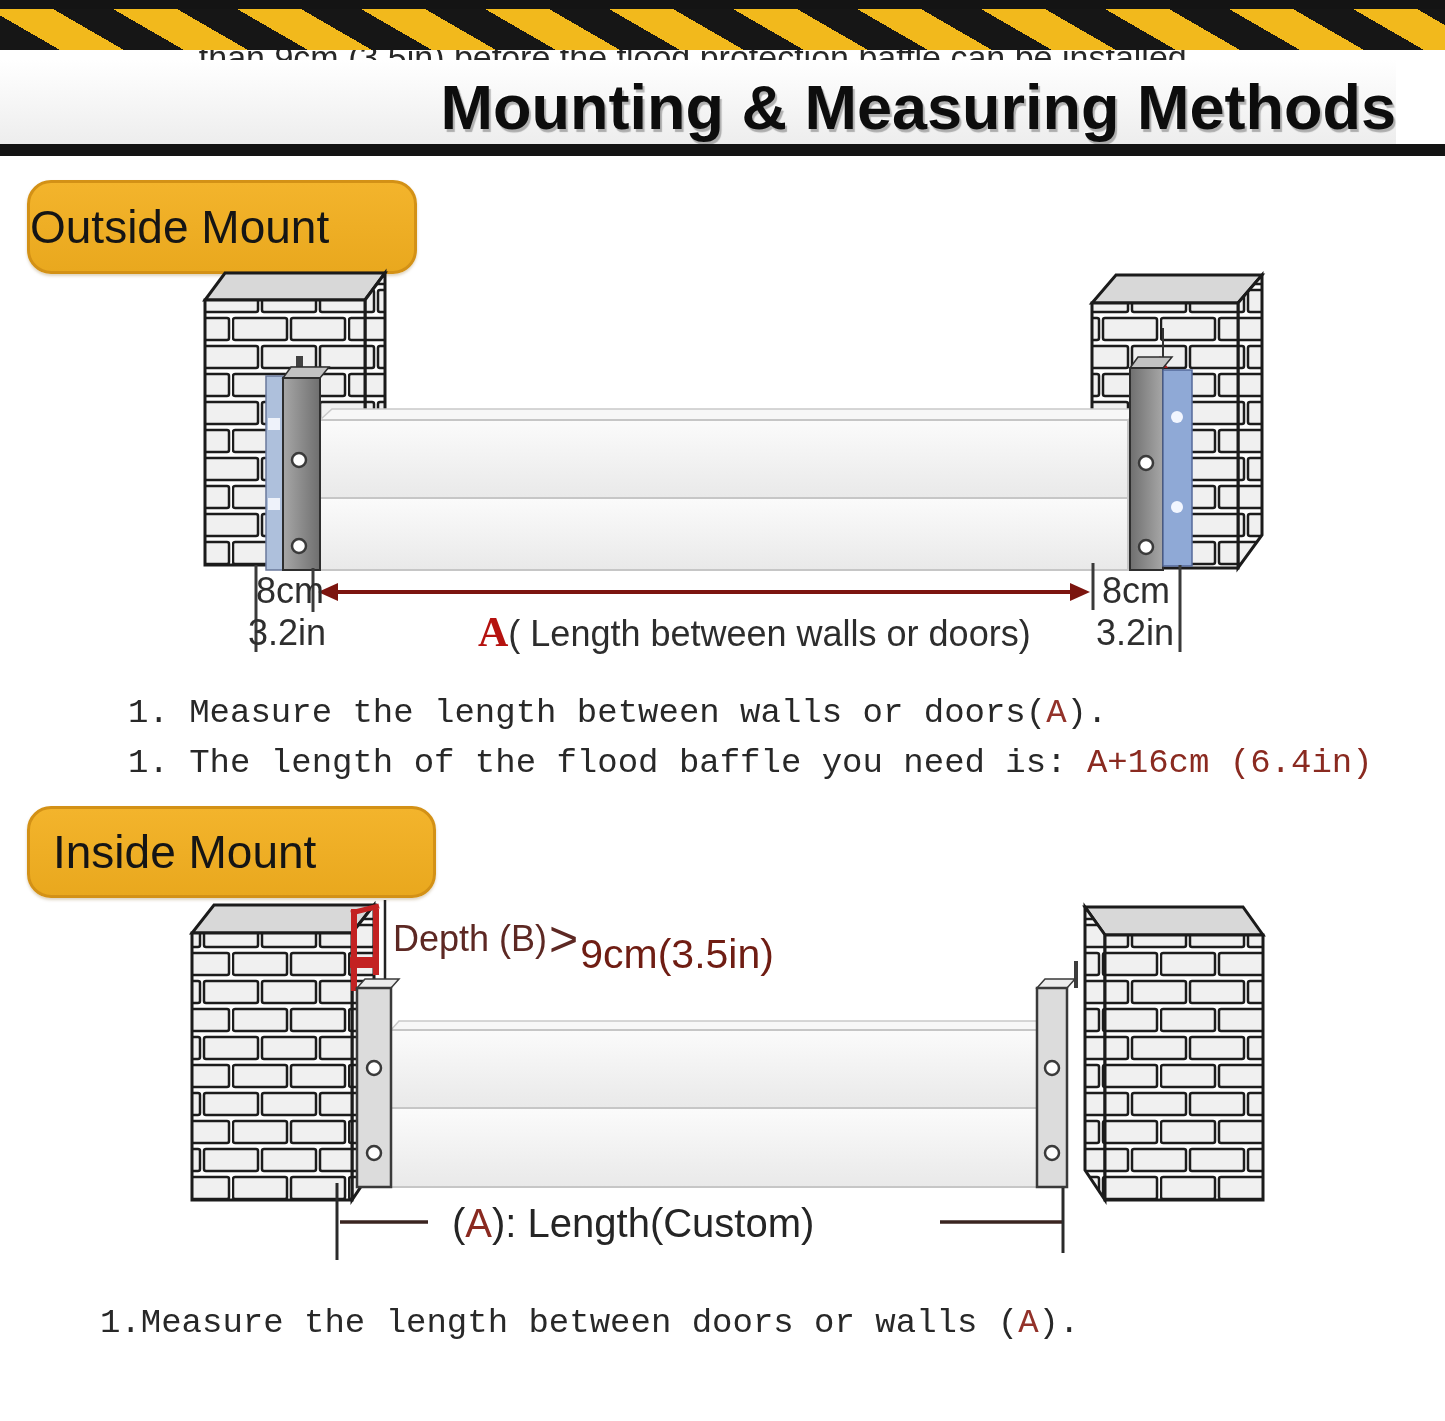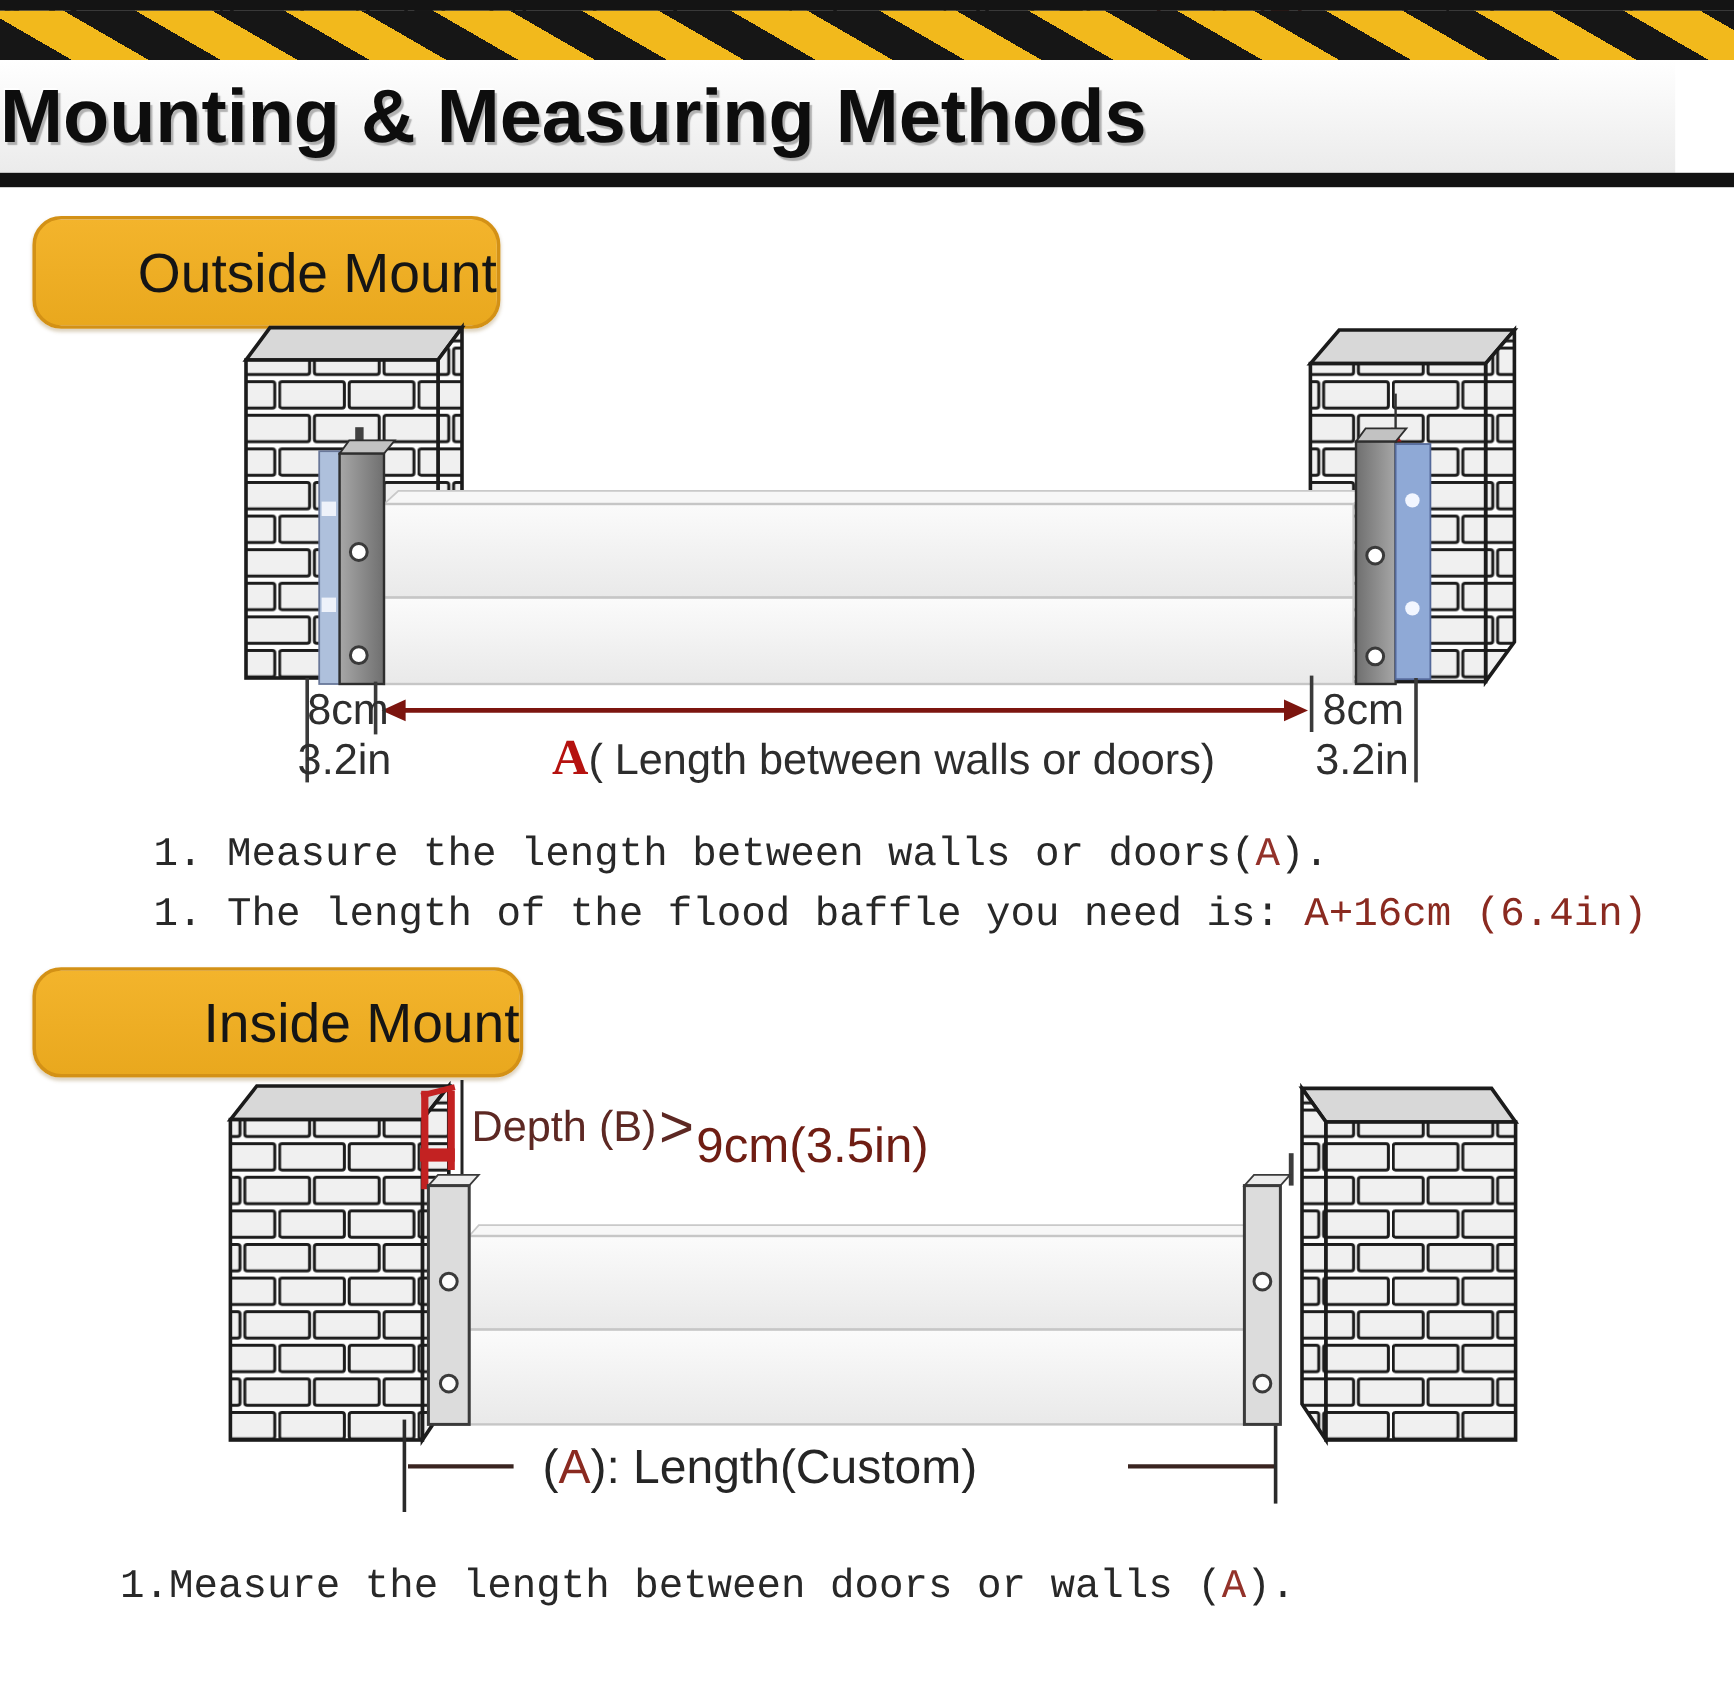--- a/index.html
+++ b/index.html
@@ -3,43 +3,43 @@
 <meta charset="utf-8">
 <style>
   html,body{margin:0;padding:0;background:#ffffff;}
   #page{position:relative;width:1445px;height:1421px;background:#ffffff;overflow:hidden;
         font-family:"Liberation Sans","DejaVu Sans",sans-serif;color:#222;}
 
   
   .top-black{position:absolute;left:0;top:0;width:1445px;height:9px;background:#141414;}
   .hazard{position:absolute;left:0;top:9px;width:1445px;height:41px;
           background:repeating-linear-gradient(30deg,#161616 0 30px,#f2b91c 30px 62px);}
-  .title-band{position:absolute;left:0;top:50px;width:1396px;height:94px;
-              background:linear-gradient(#ffffff,#ebebeb);display:flex;align-items:center;justify-content:flex-start;}
+  .title-band{position:absolute;left:0;top:60px;width:1396px;height:94px;
+              background:linear-gradient(#ffffff,#ebebeb);display:flex;align-items:center;justify-content:flex-end;}
   .title{font-size:63px;font-weight:700;color:#0d0d0d;letter-spacing:0px;
          text-shadow:2px 3px 1px rgba(0,0,0,0.28), -1px -1px 0 rgba(255,255,255,0.7);}
   .bar-black{position:absolute;left:0;top:144px;width:1445px;height:12px;background:#131313;}
 
   
   .badge{position:absolute;background:linear-gradient(#f3b42c,#e9a81e);border:3px solid #d39116;
-         border-radius:24px;display:flex;align-items:center;justify-content:flex-end;
+         border-radius:24px;display:flex;align-items:center;justify-content:flex-start;
          font-size:46px;font-weight:500;color:#151515;box-shadow:0 2px 3px rgba(120,80,0,0.25);}
   .badge.outside{left:27px;top:180px;width:384px;height:88px;}
   .badge.inside{left:27px;top:806px;width:380px;height:86px;padding-left:23px;}
 
   
   .diagram{position:absolute;left:0;width:1249px;}
   #diagram-outside{top:260px;height:420px;}
   #diagram-inside{top:895px;height:400px;}
   .diagram svg{position:absolute;left:0;top:0;}
 
   .dim-label{position:absolute;font-size:36px;color:#2e2e2e;white-space:nowrap;}
   .dim-label.ctr{text-align:center;}
 
-  .span-label{position:absolute;left:460px;top:348px;font-size:36px;color:#2d2d2d;white-space:nowrap;}
+  .span-label{position:absolute;left:478px;top:348px;font-size:36px;color:#2d2d2d;white-space:nowrap;}
   .red-A{color:#b5120f;font-weight:700;font-size:42px;font-family:"Liberation Serif","DejaVu Serif",serif;}
 
   .depth-label{position:absolute;left:393px;top:16px;height:56px;display:flex;align-items:center;
                white-space:nowrap;color:#5d2823;}
   .depth-label .t1{font-size:36px;}
   .depth-label .gt{font-size:50px;font-weight:400;margin:0 2px;}
   .depth-label .t2{font-size:41px;color:#6f1d13;margin-top:31px;}
 
   .len-label{position:absolute;left:452px;top:306px;font-size:40px;color:#252525;white-space:nowrap;text-align:right;}
   .len-label .a{color:#8a2a20;}

